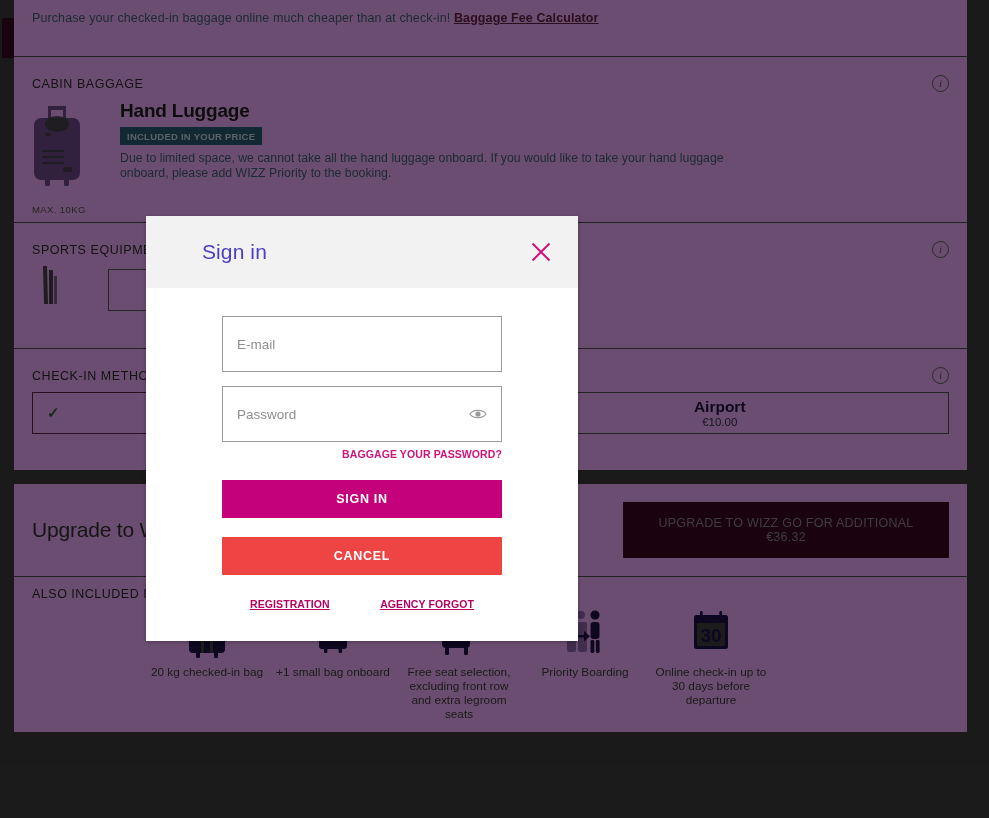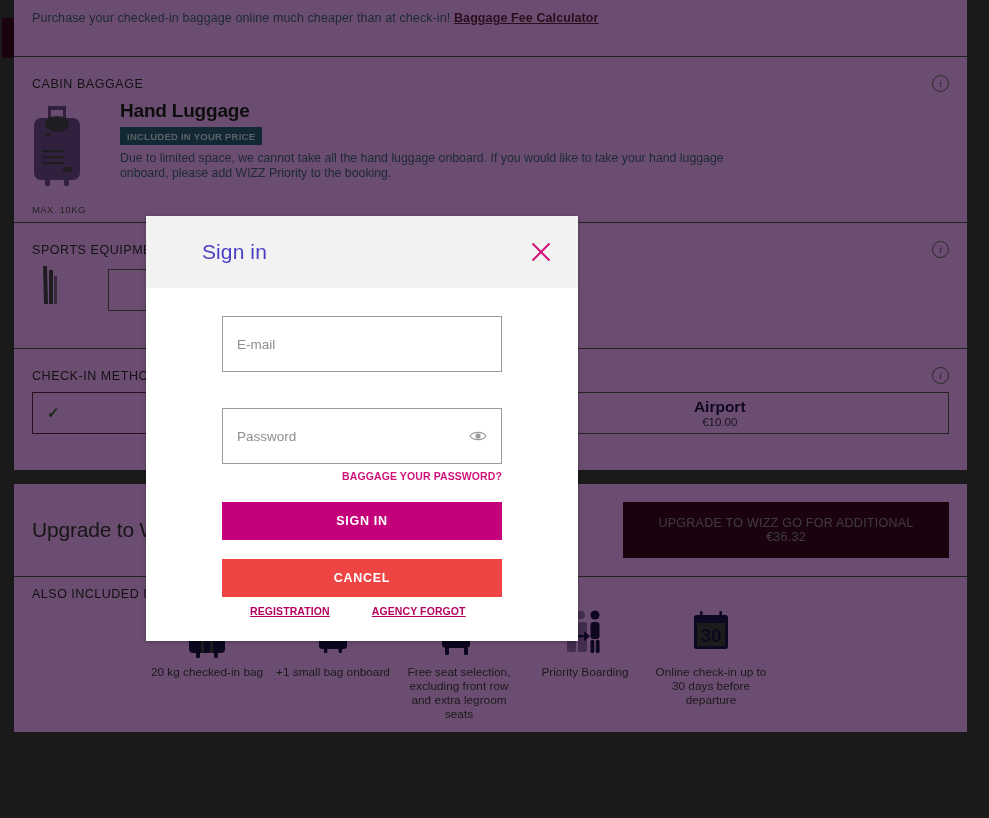--- a/index.html
+++ b/index.html
@@ -191,21 +191,21 @@
 
   .modal-body { padding: 28px 116px 0 76px; }
 
   .field {
     width: 280px; height: 56px;
     border: 1px solid #9b9b9b;
     display: flex; align-items: center;
     padding: 0 14px;
     background: #fff;
   }
-  .field + .field { margin-top: 36px; }
+  .field + .field { margin-top: 14px; }
   .field input {
     border: none; outline: none; flex: 1;
     font-family: "Liberation Sans", sans-serif;
     font-size: 13.5px; color: #222;
     background: transparent;
   }
   .field input::placeholder { color: #8e8e8e; }
   .eye {
     width: 18px; height: 18px; flex: 0 0 18px;
     display: flex; align-items: center; justify-content: center;
@@ -224,22 +224,22 @@
     border: none; color: #fff;
     font-size: 12.5px; font-weight: bold; letter-spacing: .7px;
     display: flex; align-items: center; justify-content: center;
     cursor: pointer;
     font-family: "Liberation Sans", sans-serif;
   }
   .btn-signin { background: #c4007a; }
   .btn-cancel { background: #ef4444; margin-top: 19px; }
 
   .modal-links {
-    width: 280px; margin-top: 8px;
-    display: flex; 
+    width: 280px; margin-top: 23px;
+    display: flex; justify-content: space-between;
     padding: 0 28px;
     gap: 42px;
   }
   .modal-link {
     font-size: 10.5px; font-weight: bold; letter-spacing: .1px;
     color: #b5005f; text-decoration: underline; cursor: pointer;
   }
 
   
   #dim-overlay {

